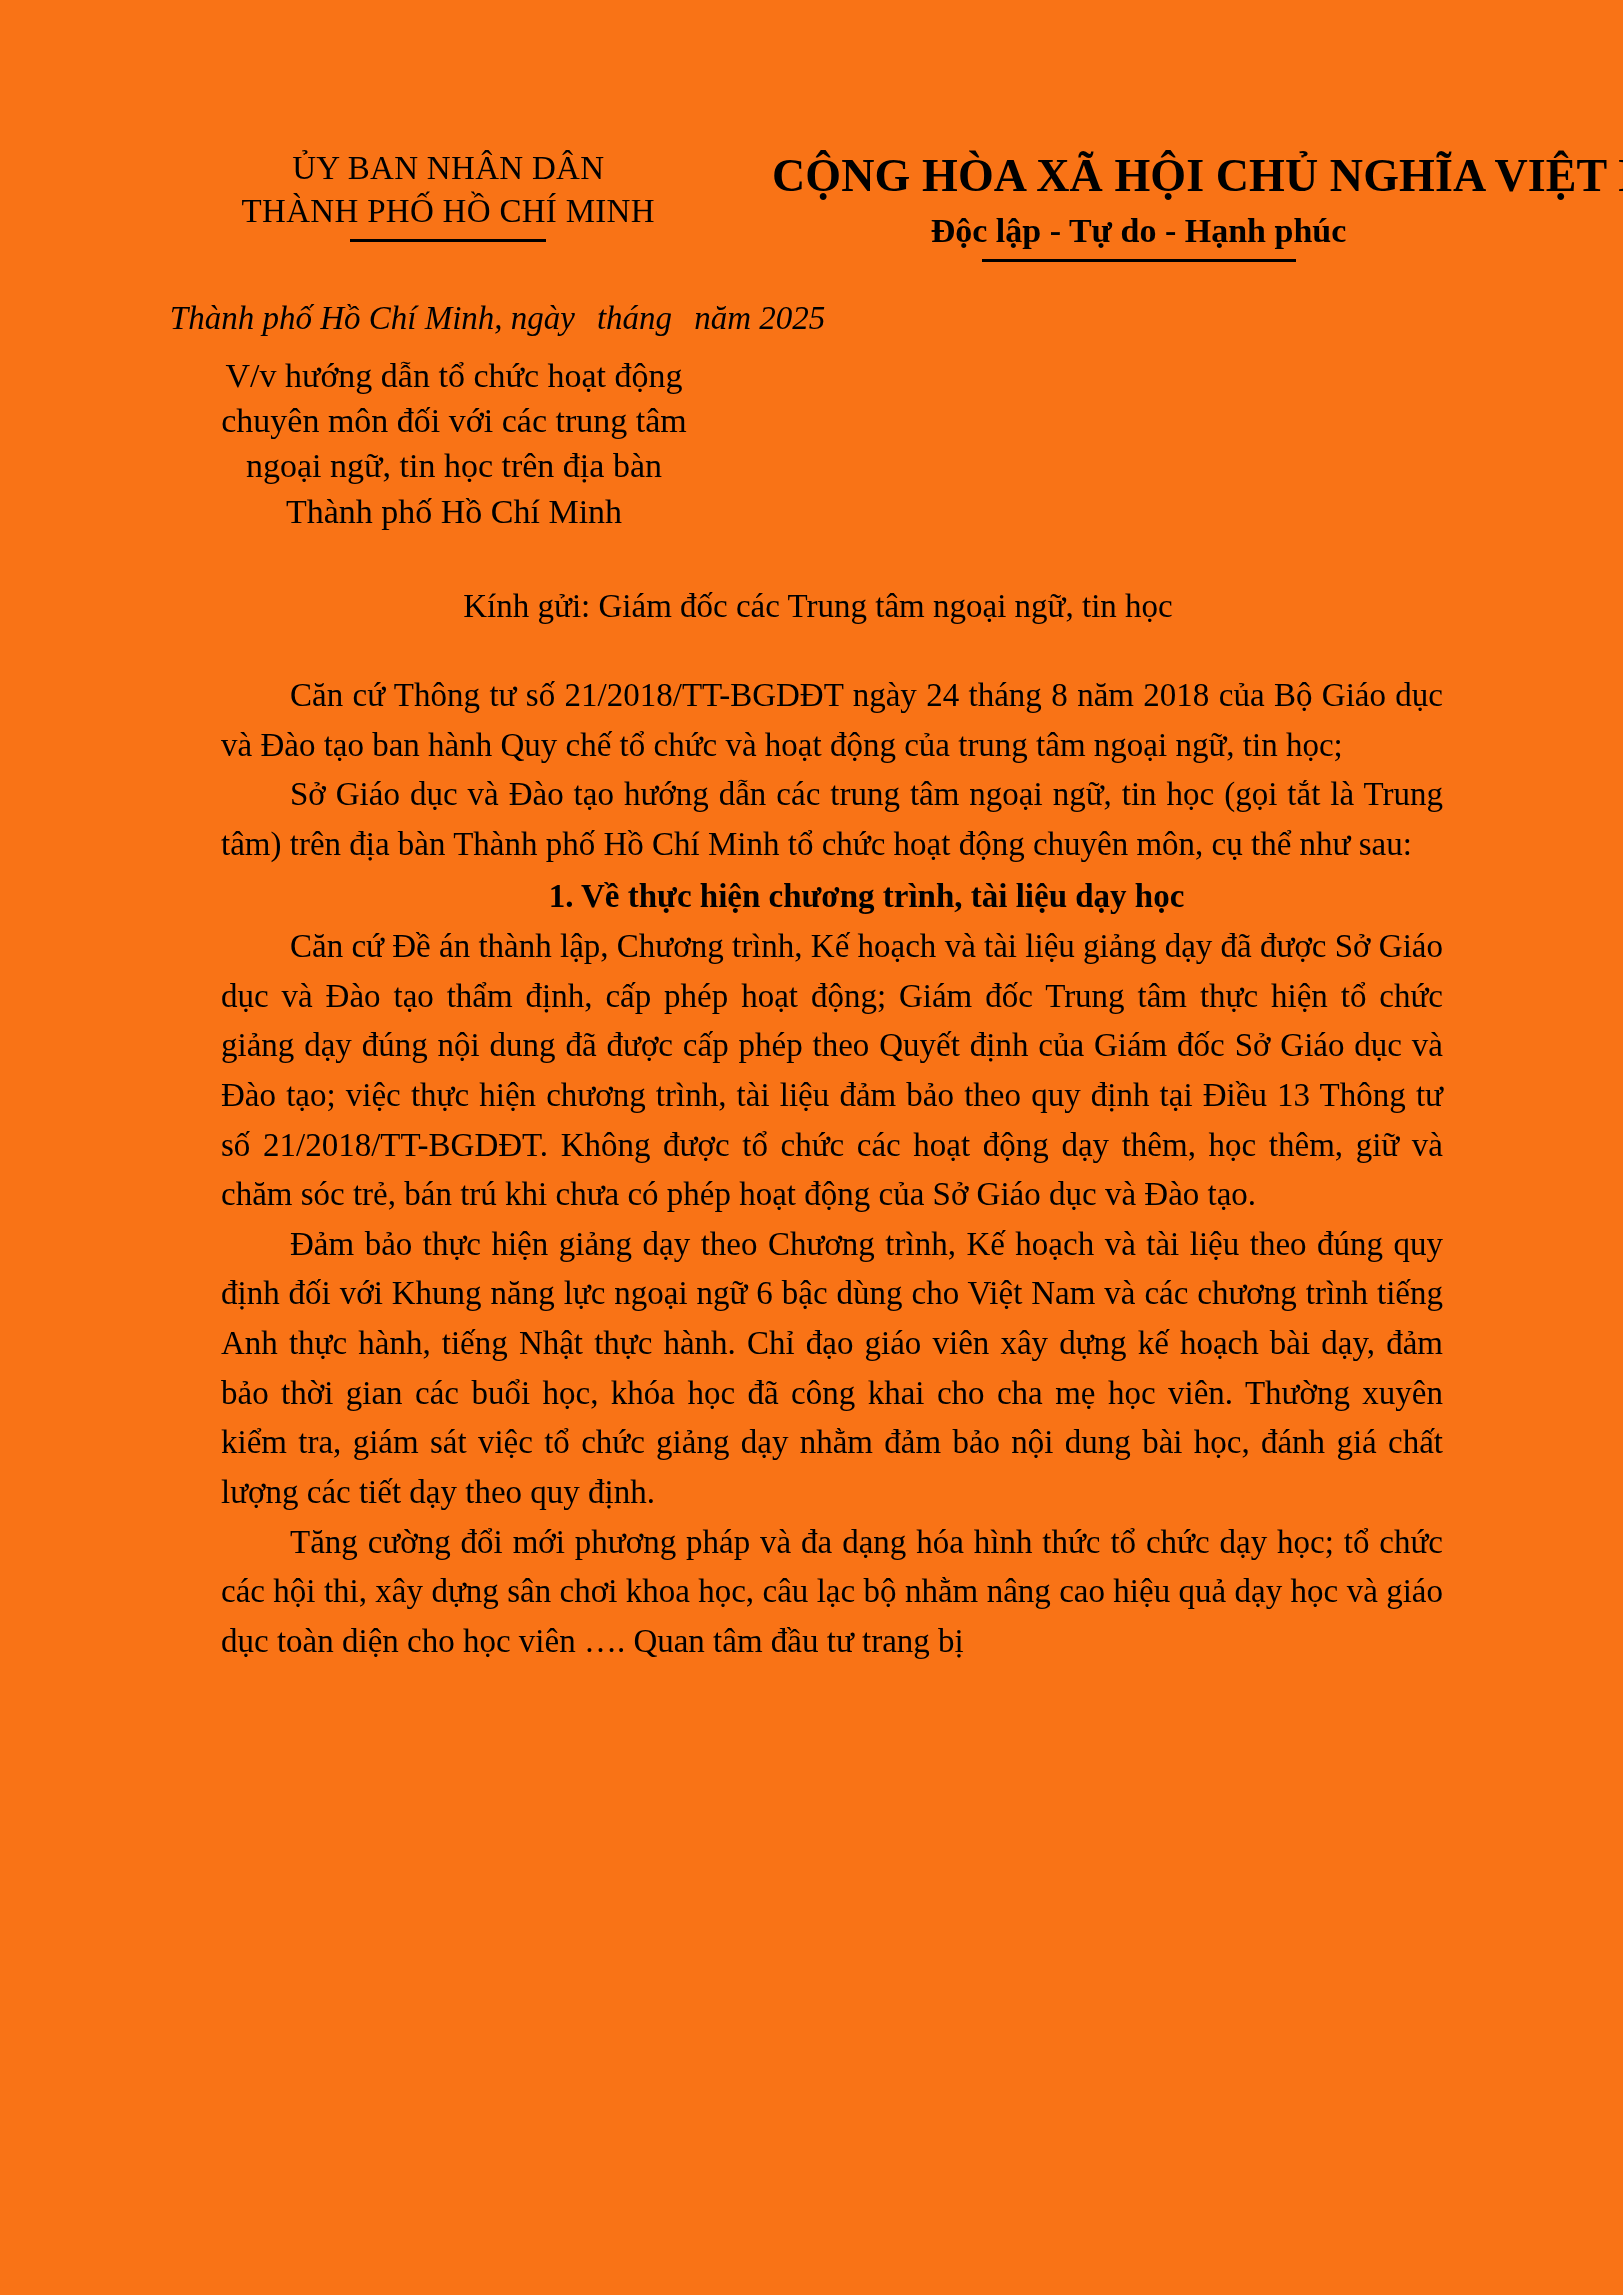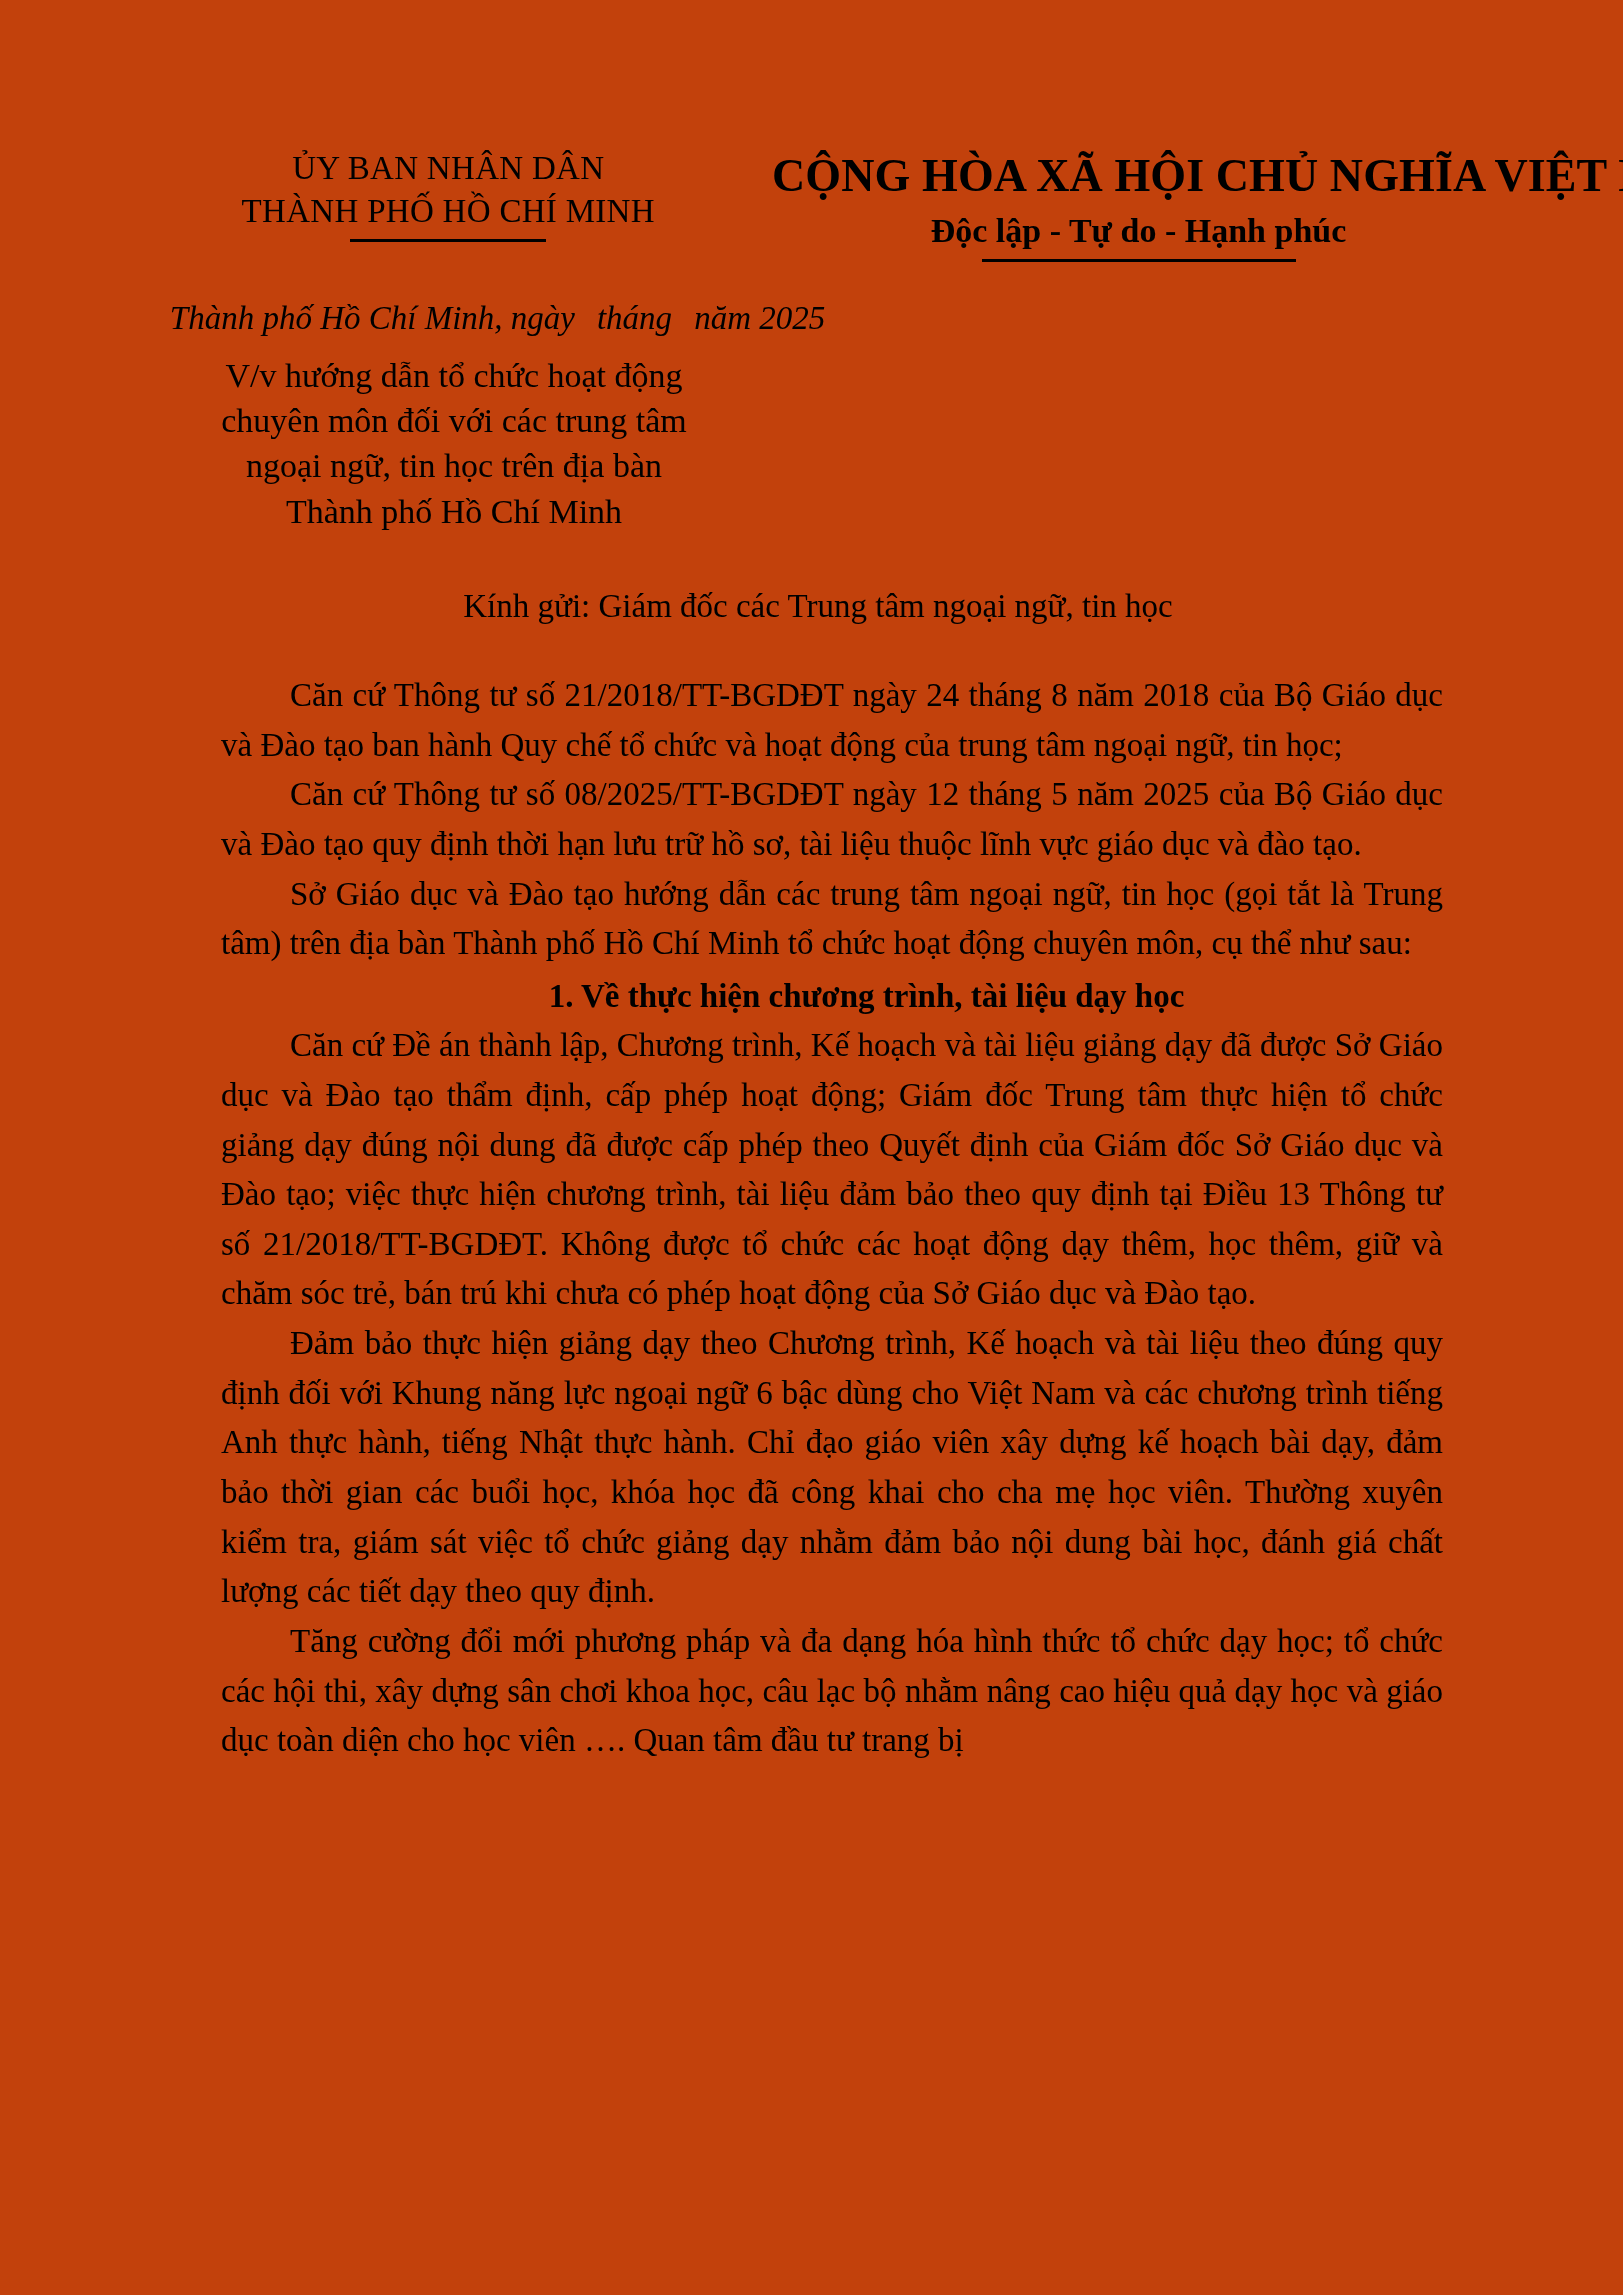--- a/index.html
+++ b/index.html
@@ -6,21 +6,21 @@
   html, body {
     margin: 0;
     padding: 0;
     background: #ffffff;
   }
 
   .page {
     position: relative;
     width: 1624px;
     height: 2295px;
-    background: #c2410c;
+    background: #f97316;
     margin: 0 auto;
     font-family: "Liberation Serif", "DejaVu Serif", serif;
     color: #000000;
     box-sizing: border-box;
     overflow: hidden;
   }
 
   
   .letterhead {
     position: absolute;
@@ -202,21 +202,20 @@
     <div>V/v hướng dẫn tổ chức hoạt động</div>
     <div>chuyên môn đối với các trung tâm</div>
     <div>ngoại ngữ, tin học trên địa bàn</div>
     <div>Thành phố Hồ Chí Minh</div>
   </div>
 
   <div class="salutation">Kính gửi: Giám đốc các Trung tâm ngoại ngữ, tin học</div>
 
   <div class="body">
     <p>Căn cứ Thông tư số 21/2018/TT-BGDĐT ngày 24 tháng 8 năm 2018 của Bộ Giáo dục và Đào tạo ban hành Quy chế tổ chức và hoạt động của trung tâm ngoại ngữ, tin học;</p>
-    <p>Căn cứ Thông tư số 08/2025/TT-BGDĐT ngày 12 tháng 5 năm 2025 của Bộ Giáo dục và Đào tạo quy định thời hạn lưu trữ hồ sơ, tài liệu thuộc lĩnh vực giáo dục và đào tạo.</p>
     <p>Sở Giáo dục và Đào tạo hướng dẫn các trung tâm ngoại ngữ, tin học (gọi tắt là Trung tâm) trên địa bàn Thành phố Hồ Chí Minh tổ chức hoạt động chuyên môn, cụ thể như sau:</p>
     <p class="heading">1. Về thực hiện chương trình, tài liệu dạy học</p>
     <p>Căn cứ Đề án thành lập, Chương trình, Kế hoạch và tài liệu giảng dạy đã được Sở Giáo dục và Đào tạo thẩm định, cấp phép hoạt động; Giám đốc Trung tâm thực hiện tổ chức giảng dạy đúng nội dung đã được cấp phép theo Quyết định của Giám đốc Sở Giáo dục và Đào tạo; việc thực hiện chương trình, tài liệu đảm bảo theo quy định tại Điều 13 Thông tư số 21/2018/TT-BGDĐT. Không được tổ chức các hoạt động dạy thêm, học thêm, giữ và chăm sóc trẻ, bán trú khi chưa có phép hoạt động của Sở Giáo dục và Đào tạo.</p>
     <p>Đảm bảo thực hiện giảng dạy theo Chương trình, Kế hoạch và tài liệu theo đúng quy định đối với Khung năng lực ngoại ngữ 6 bậc dùng cho Việt Nam và các chương trình tiếng Anh thực hành, tiếng Nhật thực hành. Chỉ đạo giáo viên xây dựng kế hoạch bài dạy, đảm bảo thời gian các buổi học, khóa học đã công khai cho cha mẹ học viên. Thường xuyên kiểm tra, giám sát việc tổ chức giảng dạy nhằm đảm bảo nội dung bài học, đánh giá chất lượng các tiết dạy theo quy định.</p>
     <p>Tăng cường đổi mới phương pháp và đa dạng hóa hình thức tổ chức dạy học; tổ chức các hội thi, xây dựng sân chơi khoa học, câu lạc bộ nhằm nâng cao hiệu quả dạy học và giáo dục toàn diện cho học viên …. Quan tâm đầu tư trang bị</p>
   </div>
 
 </div>
 
 

